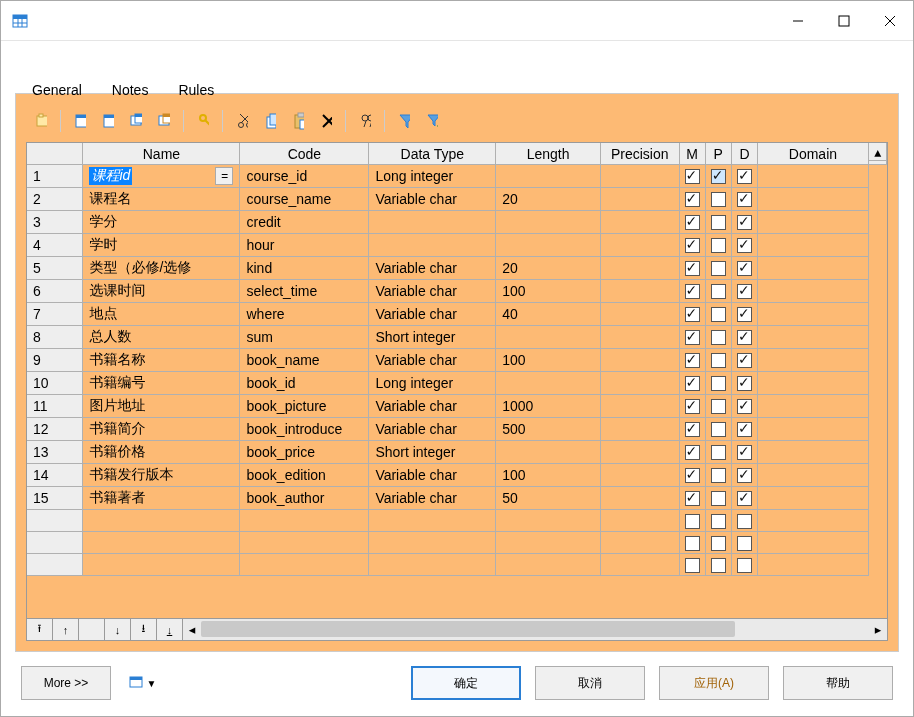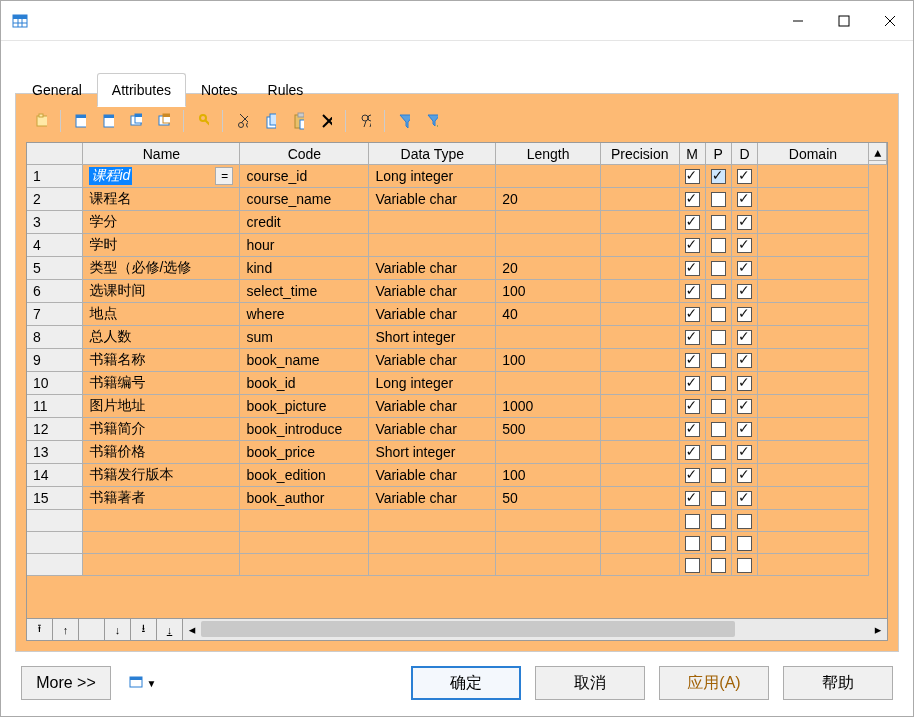--- a/index.html
+++ b/index.html
@@ -220,21 +220,21 @@
 
   .footer{
     padding:14px 6px 2px 6px;
     display:flex;
     align-items:center;
     gap:14px;
   }
   .btn{
     min-width:110px;height:34px;
     border:1px solid #adadad; background:#f0f0f0;
-    font-size:16px; cursor:pointer;
+    font-size:12px; cursor:pointer;
   }
   .btn.more{min-width:90px}
   .btn.primary{ border:2px solid #2a7fd4; background:#f4f8fd; }
   .btn.disabled{ color:#a16207; }
   .footer-left{display:flex;align-items:center;gap:10px}
   .footer-right{margin-left:auto;display:flex;gap:14px}
   .dropbtn{
     width:42px;height:34px;
     border:1px solid transparent;background:transparent;
     display:flex;align-items:center;justify-content:center;gap:3px;
@@ -273,21 +273,20 @@
             <line x1="11" y1="1" x2="1" y2="11" stroke-width="1"></line>
           </svg>
       </button>
     </div>
   </div>
 
   <div class="client">
 
     <div class="tabs">
       <div class="tab">General</div>
-      <div class="tab active">Attributes</div>
       <div class="tab">Notes</div>
       <div class="tab">Rules</div>
     </div>
 
     <div class="panel">
 
       <div class="toolbar">
         <button class="tbtn">
             <svg width="18" height="18">
               <rect x="2" y="4" width="12" height="10" fill="#ffe9a6" stroke="#caa23a"></rect>

